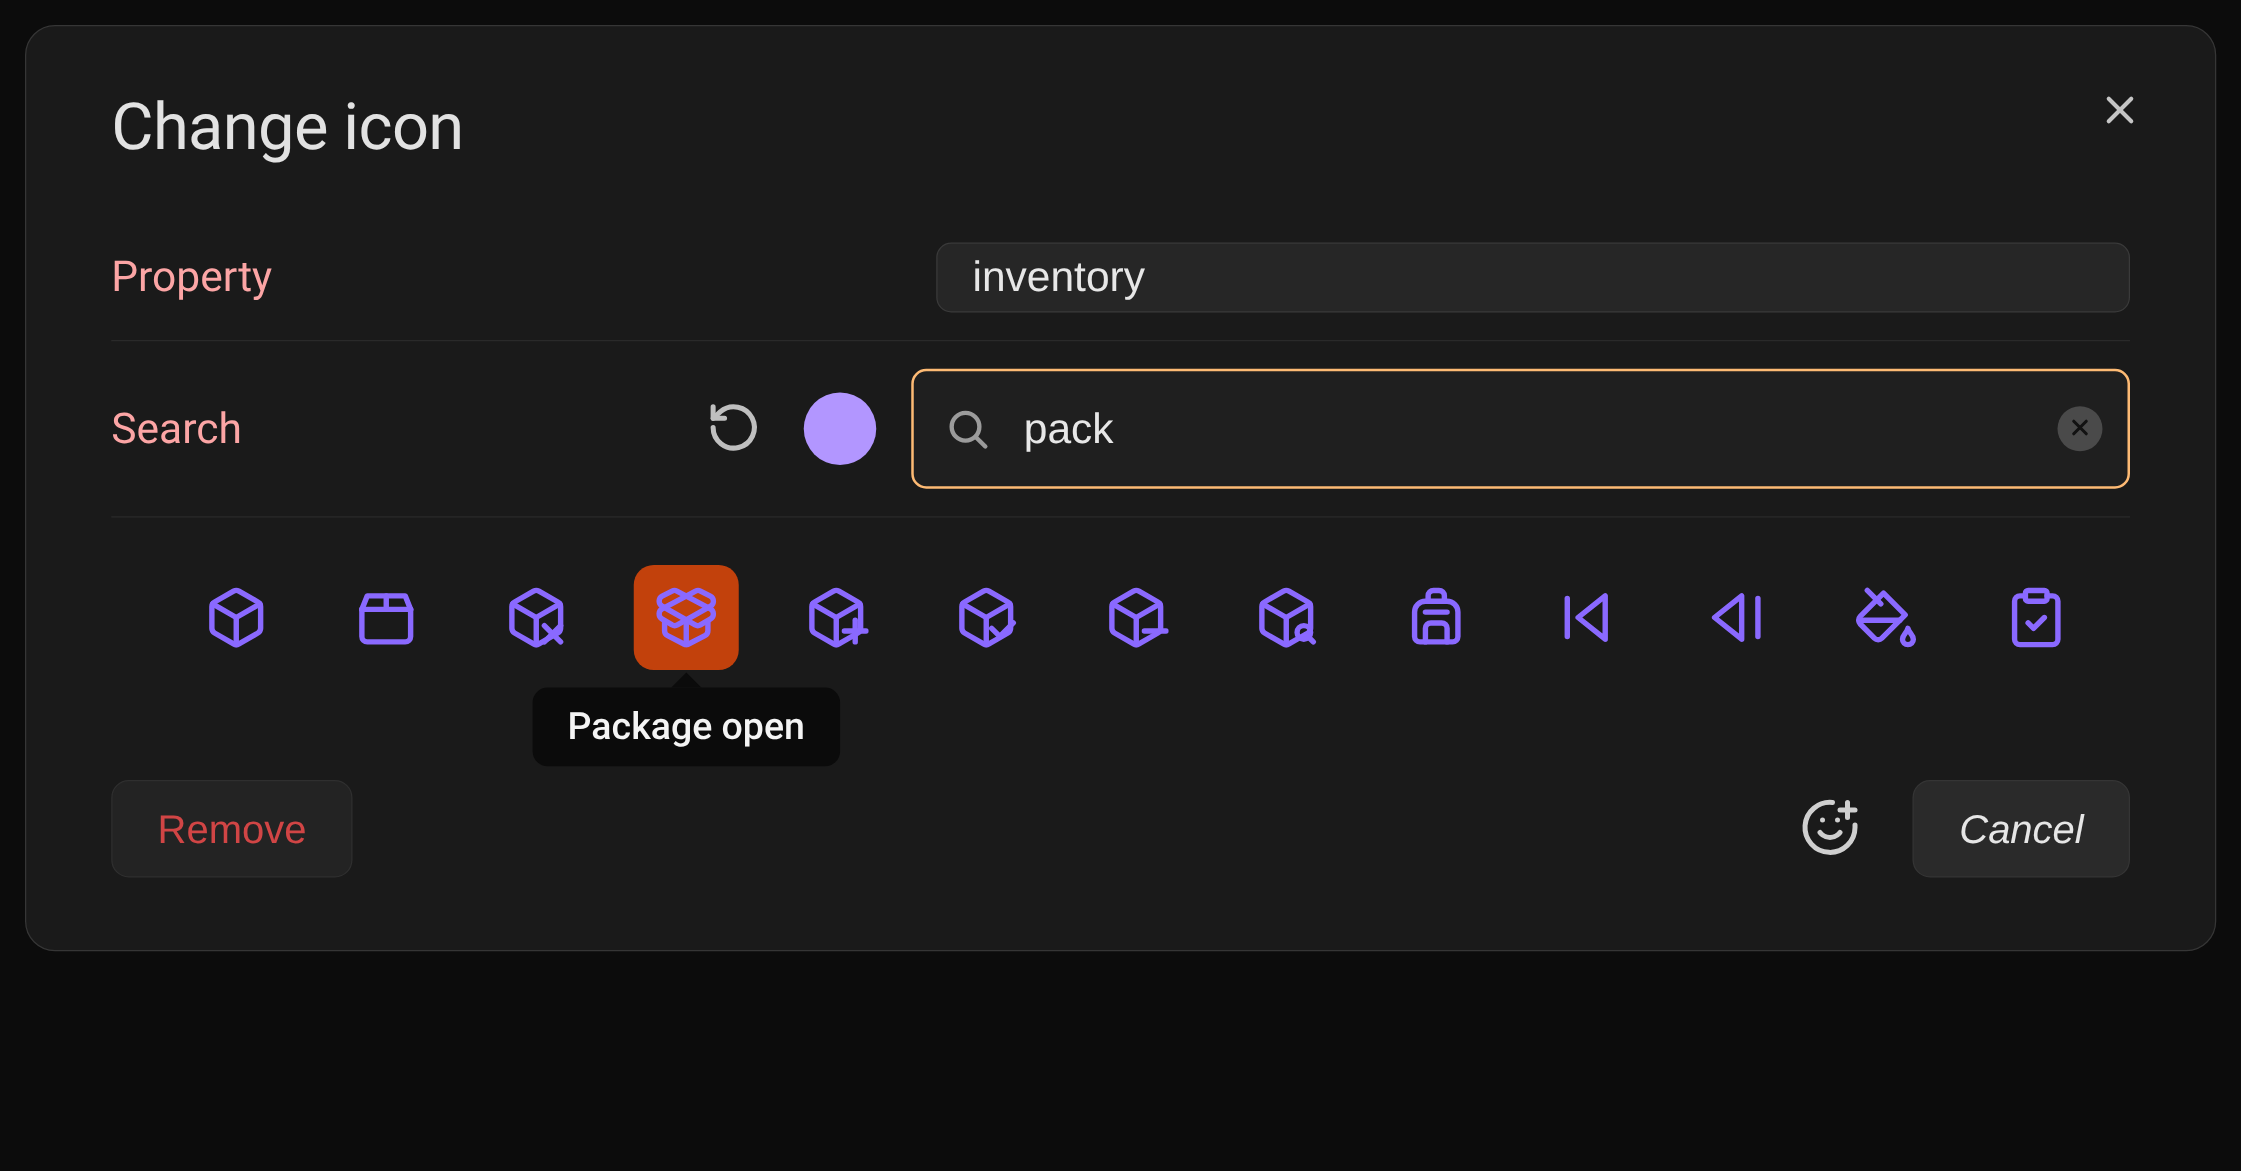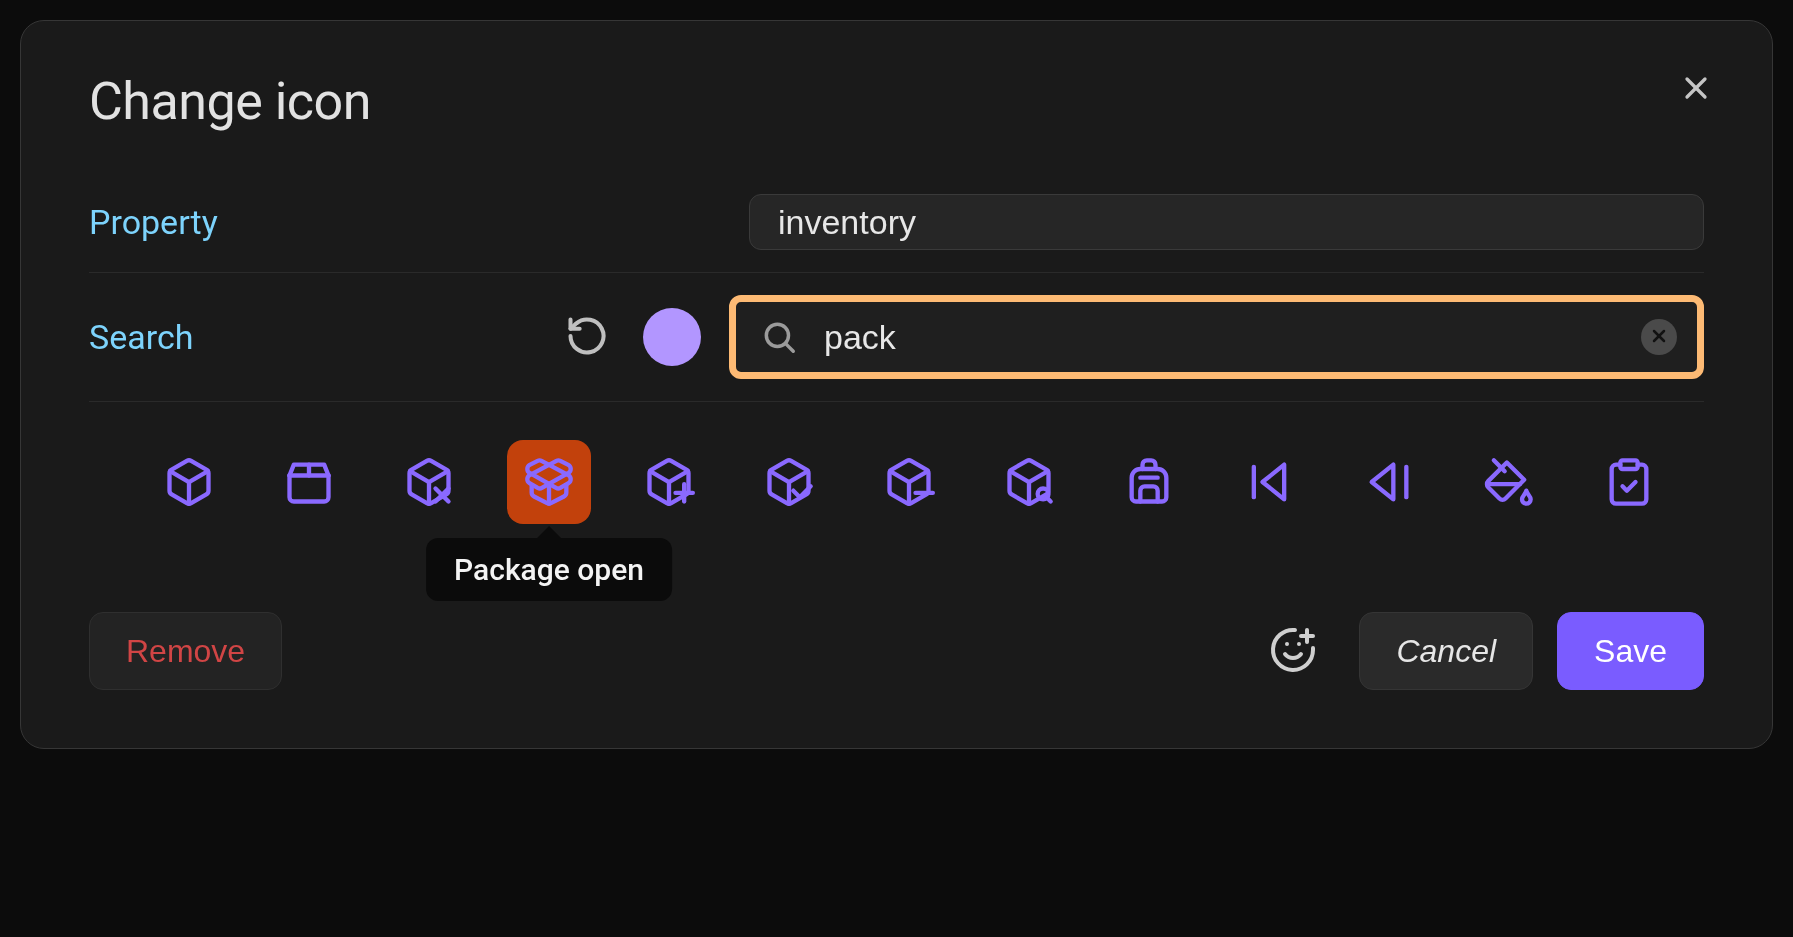--- a/index.html
+++ b/index.html
@@ -64,21 +64,21 @@
     padding: 22px 0;
   }
   .divider {
     height: 1px;
     background: var(--divider);
     border: none;
     margin: 0;
   }
   .row-label {
     font-size: 34px;
-    color: #7dd3fc;
+    color: #fca5a5;
     font-weight: 400;
     flex: 0 0 auto;
   }
   
   .prop-row .row-label { width: 660px; }
   .prop-input {
     flex: 1;
     height: 56px;
     background: var(--input-bg);
     border: 1px solid var(--input-border);
@@ -110,23 +110,23 @@
   }
   .color-swatch {
     width: 58px;
     height: 58px;
     border-radius: 50%;
     background: #b296ff;
     cursor: pointer;
   }
   .search-wrap {
     flex: 1;
-    height: 84px;
+    height: 96px;
     background: var(--input-bg-focus);
-    border: 7px solid #fdba74;
+    border: 2px solid #fdba74;
     border-radius: 12px;
     display: flex;
     align-items: center;
     padding: 0 20px 0 24px;
     gap: 24px;
   }
   .search-wrap .search-icon { color: #9b9b9b; flex: 0 0 auto; display:flex; }
   .search-input {
     flex: 1;
     height: 100%;
@@ -447,16 +447,15 @@
             <path d="M22 11v1a10 10 0 1 1-9-10"></path>
             <path d="M8 14s1.5 2 4 2 4-2 4-2"></path>
             <line x1="9" y1="9" x2="9.01" y2="9"></line>
             <line x1="15" y1="9" x2="15.01" y2="9"></line>
             <line x1="16" y1="5" x2="22" y2="5"></line>
             <line x1="19" y1="2" x2="19" y2="8"></line>
           </svg>
       </span>
     </button>
     <button class="btn btn-cancel">Cancel</button>
-    <button class="btn btn-save">Save</button>
   </div>
 
 </div>
 
 </body></html>

